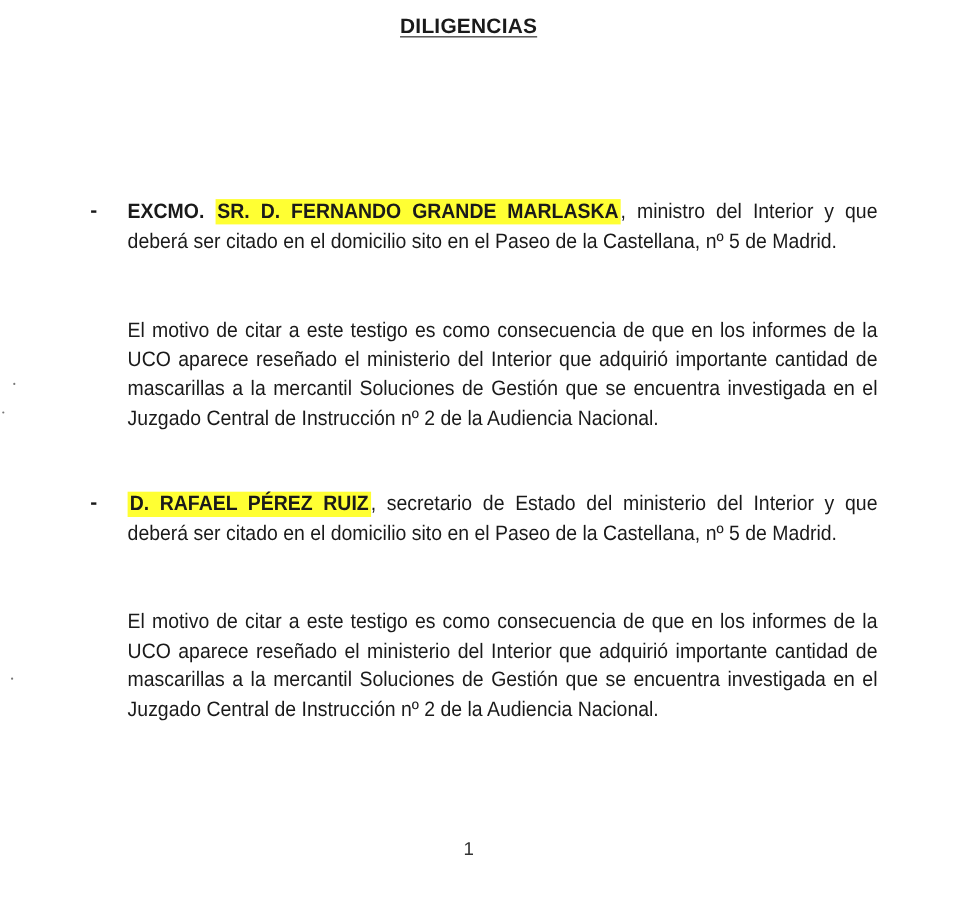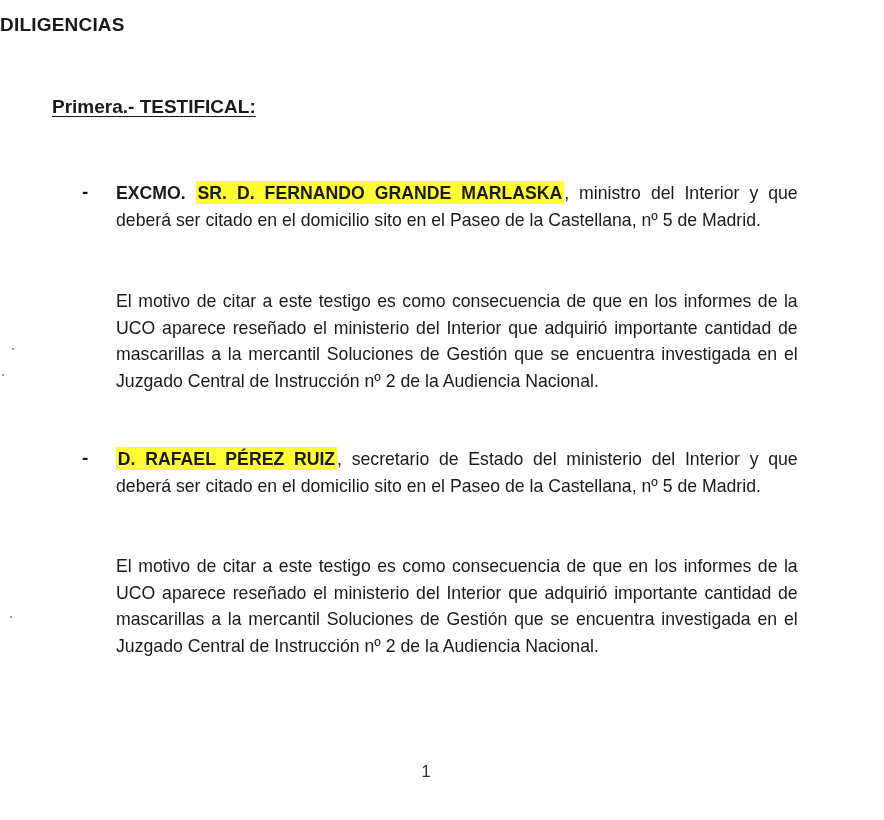--- a/index.html
+++ b/index.html
@@ -19,22 +19,24 @@
       position: absolute;
       left: 0; top: 0;
       width: 884px;
       height: 820px;
     }
     .title {
       position: absolute;
       left: 0;
       width: 852px;
       top: 14px;
+      text-align: center;
       font-size: 19px;
       font-weight: bold;
+      text-decoration: underline;
       text-underline-offset: 3px;
       letter-spacing: 0.2px;
     }
     .section-heading {
       position: absolute;
       left: 52px;
       top: 96px;
       font-size: 19px;
       font-weight: bold;
       text-decoration: underline;
@@ -88,21 +90,20 @@
       border-radius: 1px;
     }
   </style>
 </head>
 <body>
 
 <div class="page">
 
   <div class="title">DILIGENCIAS</div>
 
-  <div class="section-heading">Primera.- TESTIFICAL:</div>
 
   <div class="entry">
     <div class="dash" style="top:181px;">-</div>
     <div class="block" style="top:180px;">
       <p><span class="name">EXCMO. </span><span class="name hl">SR. D. FERNANDO GRANDE MARLASKA</span><span>, ministro del Interior y que deberá ser citado en el domicilio sito en el Paseo de la Castellana, nº 5 de Madrid.</span></p>
     </div>
     <div class="block" style="top:288px;">
       <p>El motivo de citar a este testigo es como consecuencia de que en los informes de la UCO aparece reseñado el ministerio del Interior que adquirió importante cantidad de mascarillas a la mercantil Soluciones de Gestión que se encuentra investigada en el Juzgado Central de Instrucción nº 2 de la Audiencia Nacional.</p>
     </div>
   </div>

